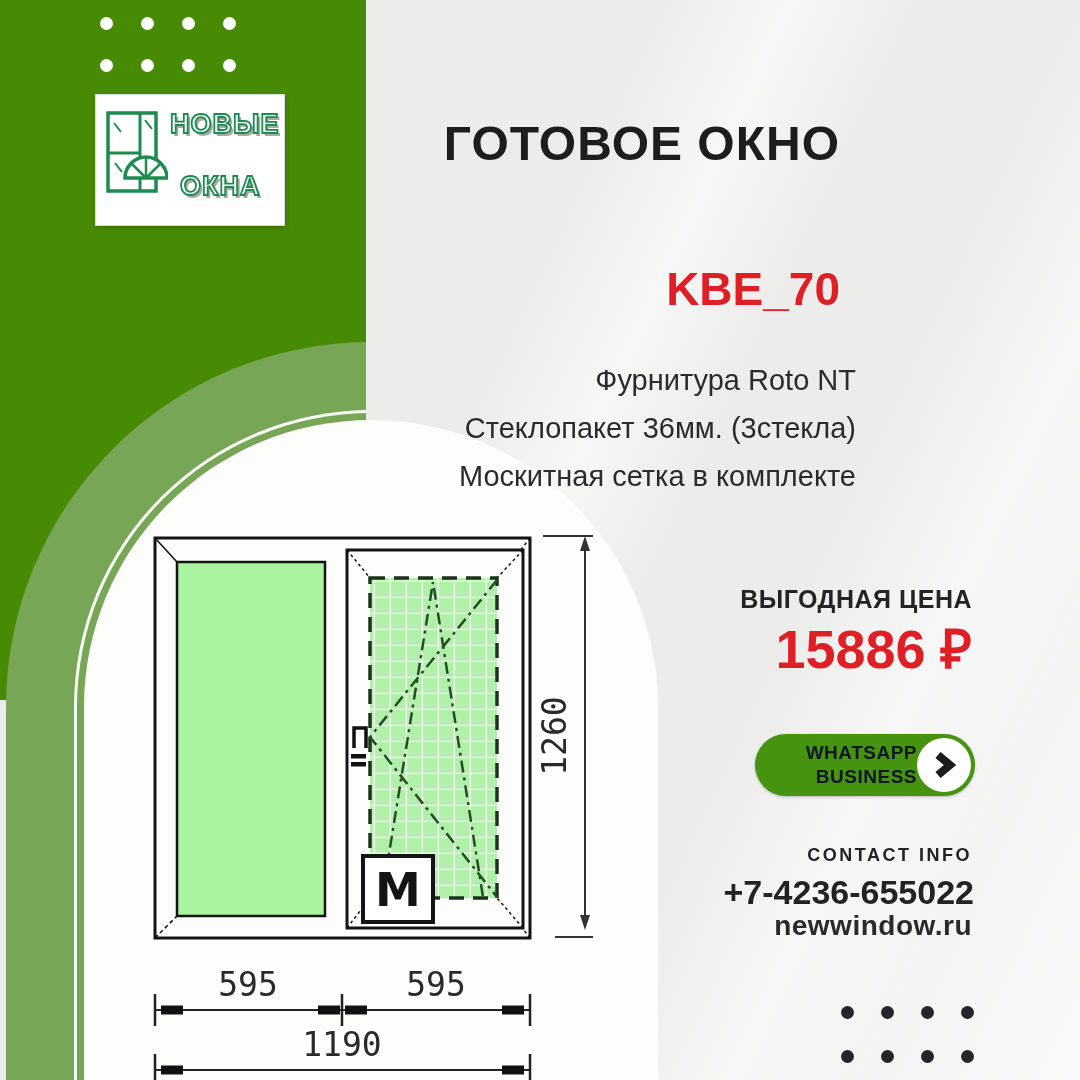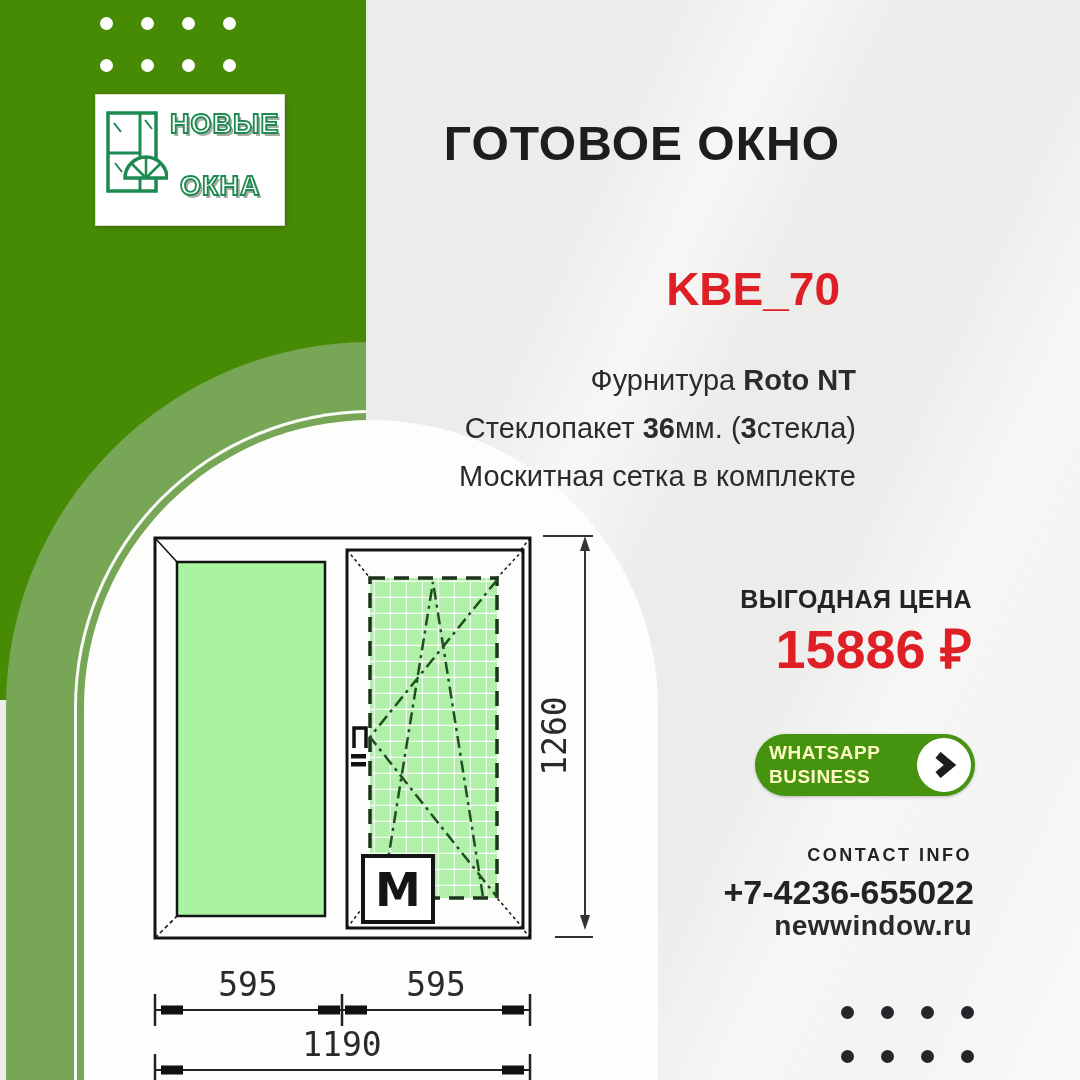--- a/index.html
+++ b/index.html
@@ -35,29 +35,29 @@
         text-shadow:2.5px 2.5px 0 #a9aaa6;}
   .logo .w1{left:74px;top:14px;font-size:27px;}
   .logo .w2{left:84px;top:76px;font-size:27px;}
   
   .title{position:absolute;right:240px;top:116px;font-size:48px;font-weight:800;
          letter-spacing:1px;color:#1d1d1b;white-space:nowrap;}
   .model{position:absolute;right:240px;top:262px;font-size:46px;font-weight:800;
          color:#df1f26;white-space:nowrap;margin-left:19px;}
   .features{position:absolute;right:224px;top:356px;text-align:right;font-size:29px;
          line-height:48px;color:#2b2b2b;white-space:nowrap;}
-  .features b{font-weight:700;}
+  .features b{font-weight:400;}
   .price-label{position:absolute;right:108px;top:585px;font-size:25px;font-weight:800;
          letter-spacing:.5px;color:#242424;white-space:nowrap;margin-left:19px;}
   .price-value{position:absolute;right:108px;top:610px;font-size:54px;font-weight:800;
          font-family:Liberation Sans, sans-serif;color:#df1f26;white-space:nowrap;}
   
   .cta{position:absolute;left:755px;top:734px;width:220px;height:62px;border-radius:31px;
        background:#46930f;cursor:pointer;box-shadow:0 1px 3px rgba(0,0,0,.25);}
-  .cta-lines{position:absolute;left:14px;top:7px;width:148px;text-align:left;color:#fef9c3;
+  .cta-lines{position:absolute;left:14px;top:7px;width:148px;text-align:right;color:#0f172a;
        font-weight:800;font-size:19px;line-height:24px;letter-spacing:.5px;}
   .cta-circle{position:absolute;right:4px;top:4px;width:54px;height:54px;border-radius:50%;
        background:#fff;display:flex;align-items:center;justify-content:center;}
   
   .contact-heading{position:absolute;right:108px;top:845px;font-size:18px;font-weight:700;
        letter-spacing:2.5px;color:#232323;white-space:nowrap;}
   .contact-phone{position:absolute;right:106px;top:873px;font-size:34px;font-weight:800;
        color:#232323;white-space:nowrap;}
   .contact-site{position:absolute;right:108px;top:910px;font-size:28px;font-weight:700;
        letter-spacing:.5px;color:#2a2a2a;white-space:nowrap;}

